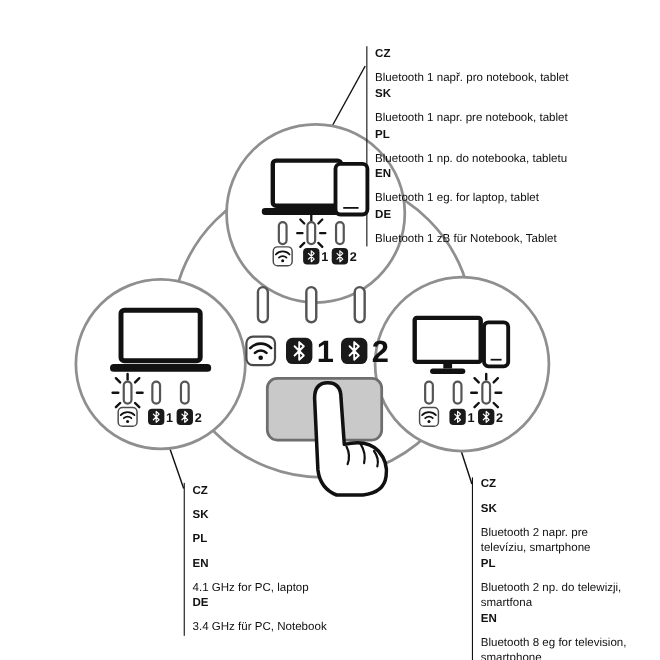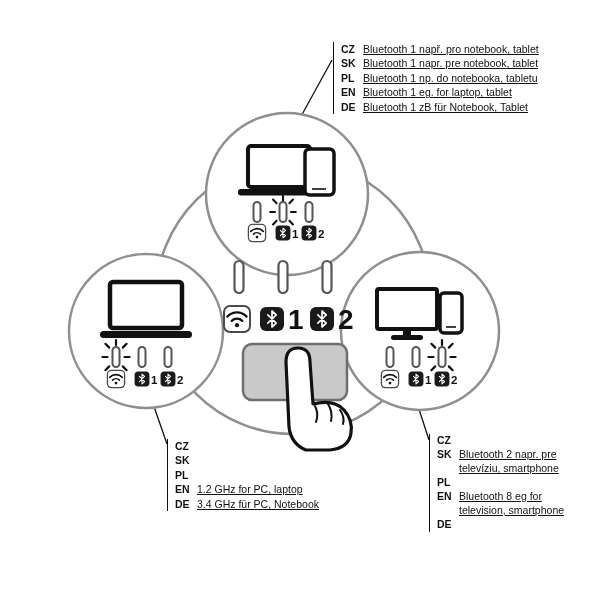--- a/index.html
+++ b/index.html
@@ -10,23 +10,23 @@
   #diagram{position:absolute;left:0;top:0;}
   svg text{font-family:"Liberation Sans",sans-serif;font-weight:bold;fill:#111;}
   .num-lg{font-size:28px;}
   .num-sm{font-size:11.5px;}
   .note{
     position:absolute;
     font-size:10.5px;line-height:1.38;color:#111;
     border-left:1.6px solid #111;
     padding-left:7px;
   }
-  .note .row{display:flex;align-items:flex-start;}
+  .note .row{display:flex;align-items:flex-start;flex-direction:column;}
   .note .lang{font-weight:bold;flex:0 0 22px;width:22px;}
-  .note .txt{flex:1;text-decoration:underline;}
+  .note .txt{flex:1;}
   #note-bt1{left:333px;top:42px;width:237px;}
   #note-24g{left:167px;top:439px;width:170px;}
   #note-bt2{left:429px;top:434px;width:138px;line-height:1.33;}
 </style>
 </head>
 <body>
 
 <div id="stage">
 
   <svg id="diagram" width="600" height="600" viewBox="0 0 600 600">
@@ -185,38 +185,39 @@
       <span class="lang">CZ</span>
     </div>
     <div class="row">
       <span class="lang">SK</span>
     </div>
     <div class="row">
       <span class="lang">PL</span>
     </div>
     <div class="row">
       <span class="lang">EN</span>
-      <span class="txt">1.2 GHz for PC, laptop</span>
+      <span class="txt">4.1 GHz for PC, laptop</span>
     </div>
     <div class="row">
       <span class="lang">DE</span>
       <span class="txt">3.4 GHz für PC, Notebook</span>
     </div>
   </div>
 
   <div class="note" id="note-bt2">
     <div class="row">
       <span class="lang">CZ</span>
     </div>
     <div class="row">
       <span class="lang">SK</span>
       <span class="txt">Bluetooth 2 napr. pre televíziu, smartphone</span>
     </div>
     <div class="row">
       <span class="lang">PL</span>
+      <span class="txt">Bluetooth 2 np. do telewizji, smartfona</span>
     </div>
     <div class="row">
       <span class="lang">EN</span>
       <span class="txt">Bluetooth 8 eg for television, smartphone</span>
     </div>
     <div class="row">
       <span class="lang">DE</span>
     </div>
   </div>
 

